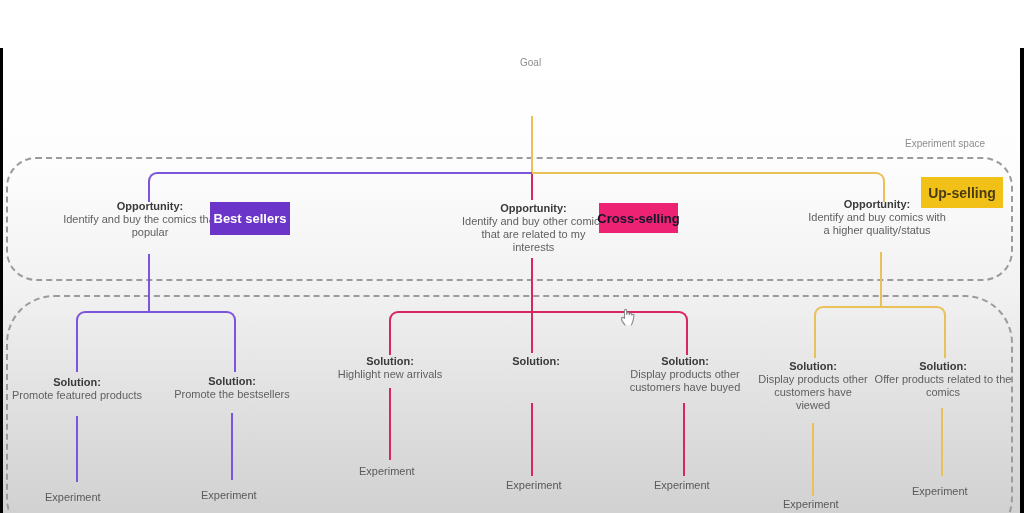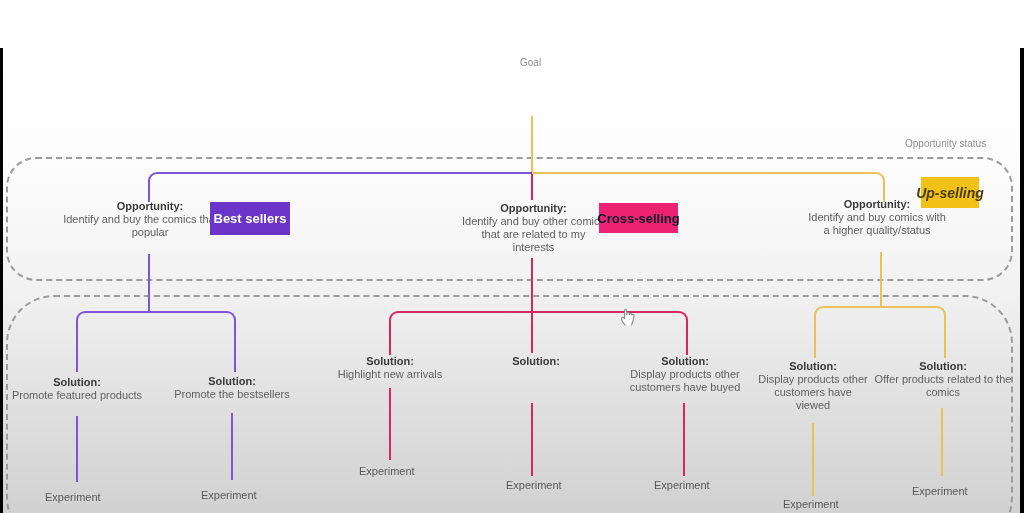--- a/index.html
+++ b/index.html
@@ -37,21 +37,21 @@
 </style>
 </head>
 <body>
 
 <div id="stage">
 
   <div class="space" style="left:6px;top:109px;width:1003px;height:120px;border-radius:30px;"></div>
   <div class="space" style="left:6px;top:247px;width:1003px;height:247px;border-radius:48px;"></div>
 
   <div class="lbl" style="left:520px;top:9px;">Goal</div>
-  <div class="lbl" style="left:905px;top:90px;">Opportunity status</div>
+  <div class="lbl" style="left:905px;top:90px;">Experiment space</div>
   <div class="lbl" style="left:497px;top:500px;">Solution space</div>
 
 
   <div class="line v yellow" style="left:531px;top:68px;height:57px;"></div>
 
   <div class="corner" style="left:148px;top:124px;width:384px;height:28px;border-top:2px solid #7d55dd;border-left:2px solid #7d55dd;border-top-left-radius:9px;"></div>
 
   <div class="corner" style="left:532px;top:124px;width:351px;height:28px;border-top:2px solid #e9c158;border-right:2px solid #e9c158;border-top-right-radius:9px;"></div>
 
   <div class="line v pink" style="left:531px;top:126px;height:26px;"></div>
@@ -65,21 +65,21 @@
   <div class="node" style="left:461px;top:154px;width:145px;">
     <b>Opportunity:</b><br>
     <span>Identify and buy other comics that are related to my interests</span>
   </div>
   <div class="badge badge-pink" style="left:599px;top:155px;width:79px;height:30px;">Cross-selling</div>
 
   <div class="node" style="left:807px;top:150px;width:140px;">
     <b>Opportunity:</b><br>
     <span>Identify and buy comics with a higher quality/status</span>
   </div>
-  <div class="badge badge-yellow" style="left:921px;top:129px;width:58px;height:31px;font-style:italic;">Up-selling</div>
+  <div class="badge badge-yellow" style="left:921px;top:129px;width:82px;height:31px;">Up-selling</div>
 
   <div class="line v purple" style="left:148px;top:206px;height:57px;"></div>
   <div class="line v pink" style="left:531px;top:210px;height:53px;"></div>
   <div class="line v yellow" style="left:880px;top:204px;height:54px;"></div>
 
   <div class="corner" style="left:76px;top:263px;width:156px;height:59px;border-top:2px solid #7d55dd;border-left:2px solid #7d55dd;border-right:2px solid #7d55dd;border-top-left-radius:9px;border-top-right-radius:9px;"></div>
 
   <div class="corner" style="left:389px;top:263px;width:295px;height:42px;border-top:2px solid #d8265f;border-left:2px solid #d8265f;border-right:2px solid #d8265f;border-top-left-radius:9px;border-top-right-radius:9px;"></div>
   <div class="line v pink" style="left:531px;top:263px;height:42px;"></div>
 

